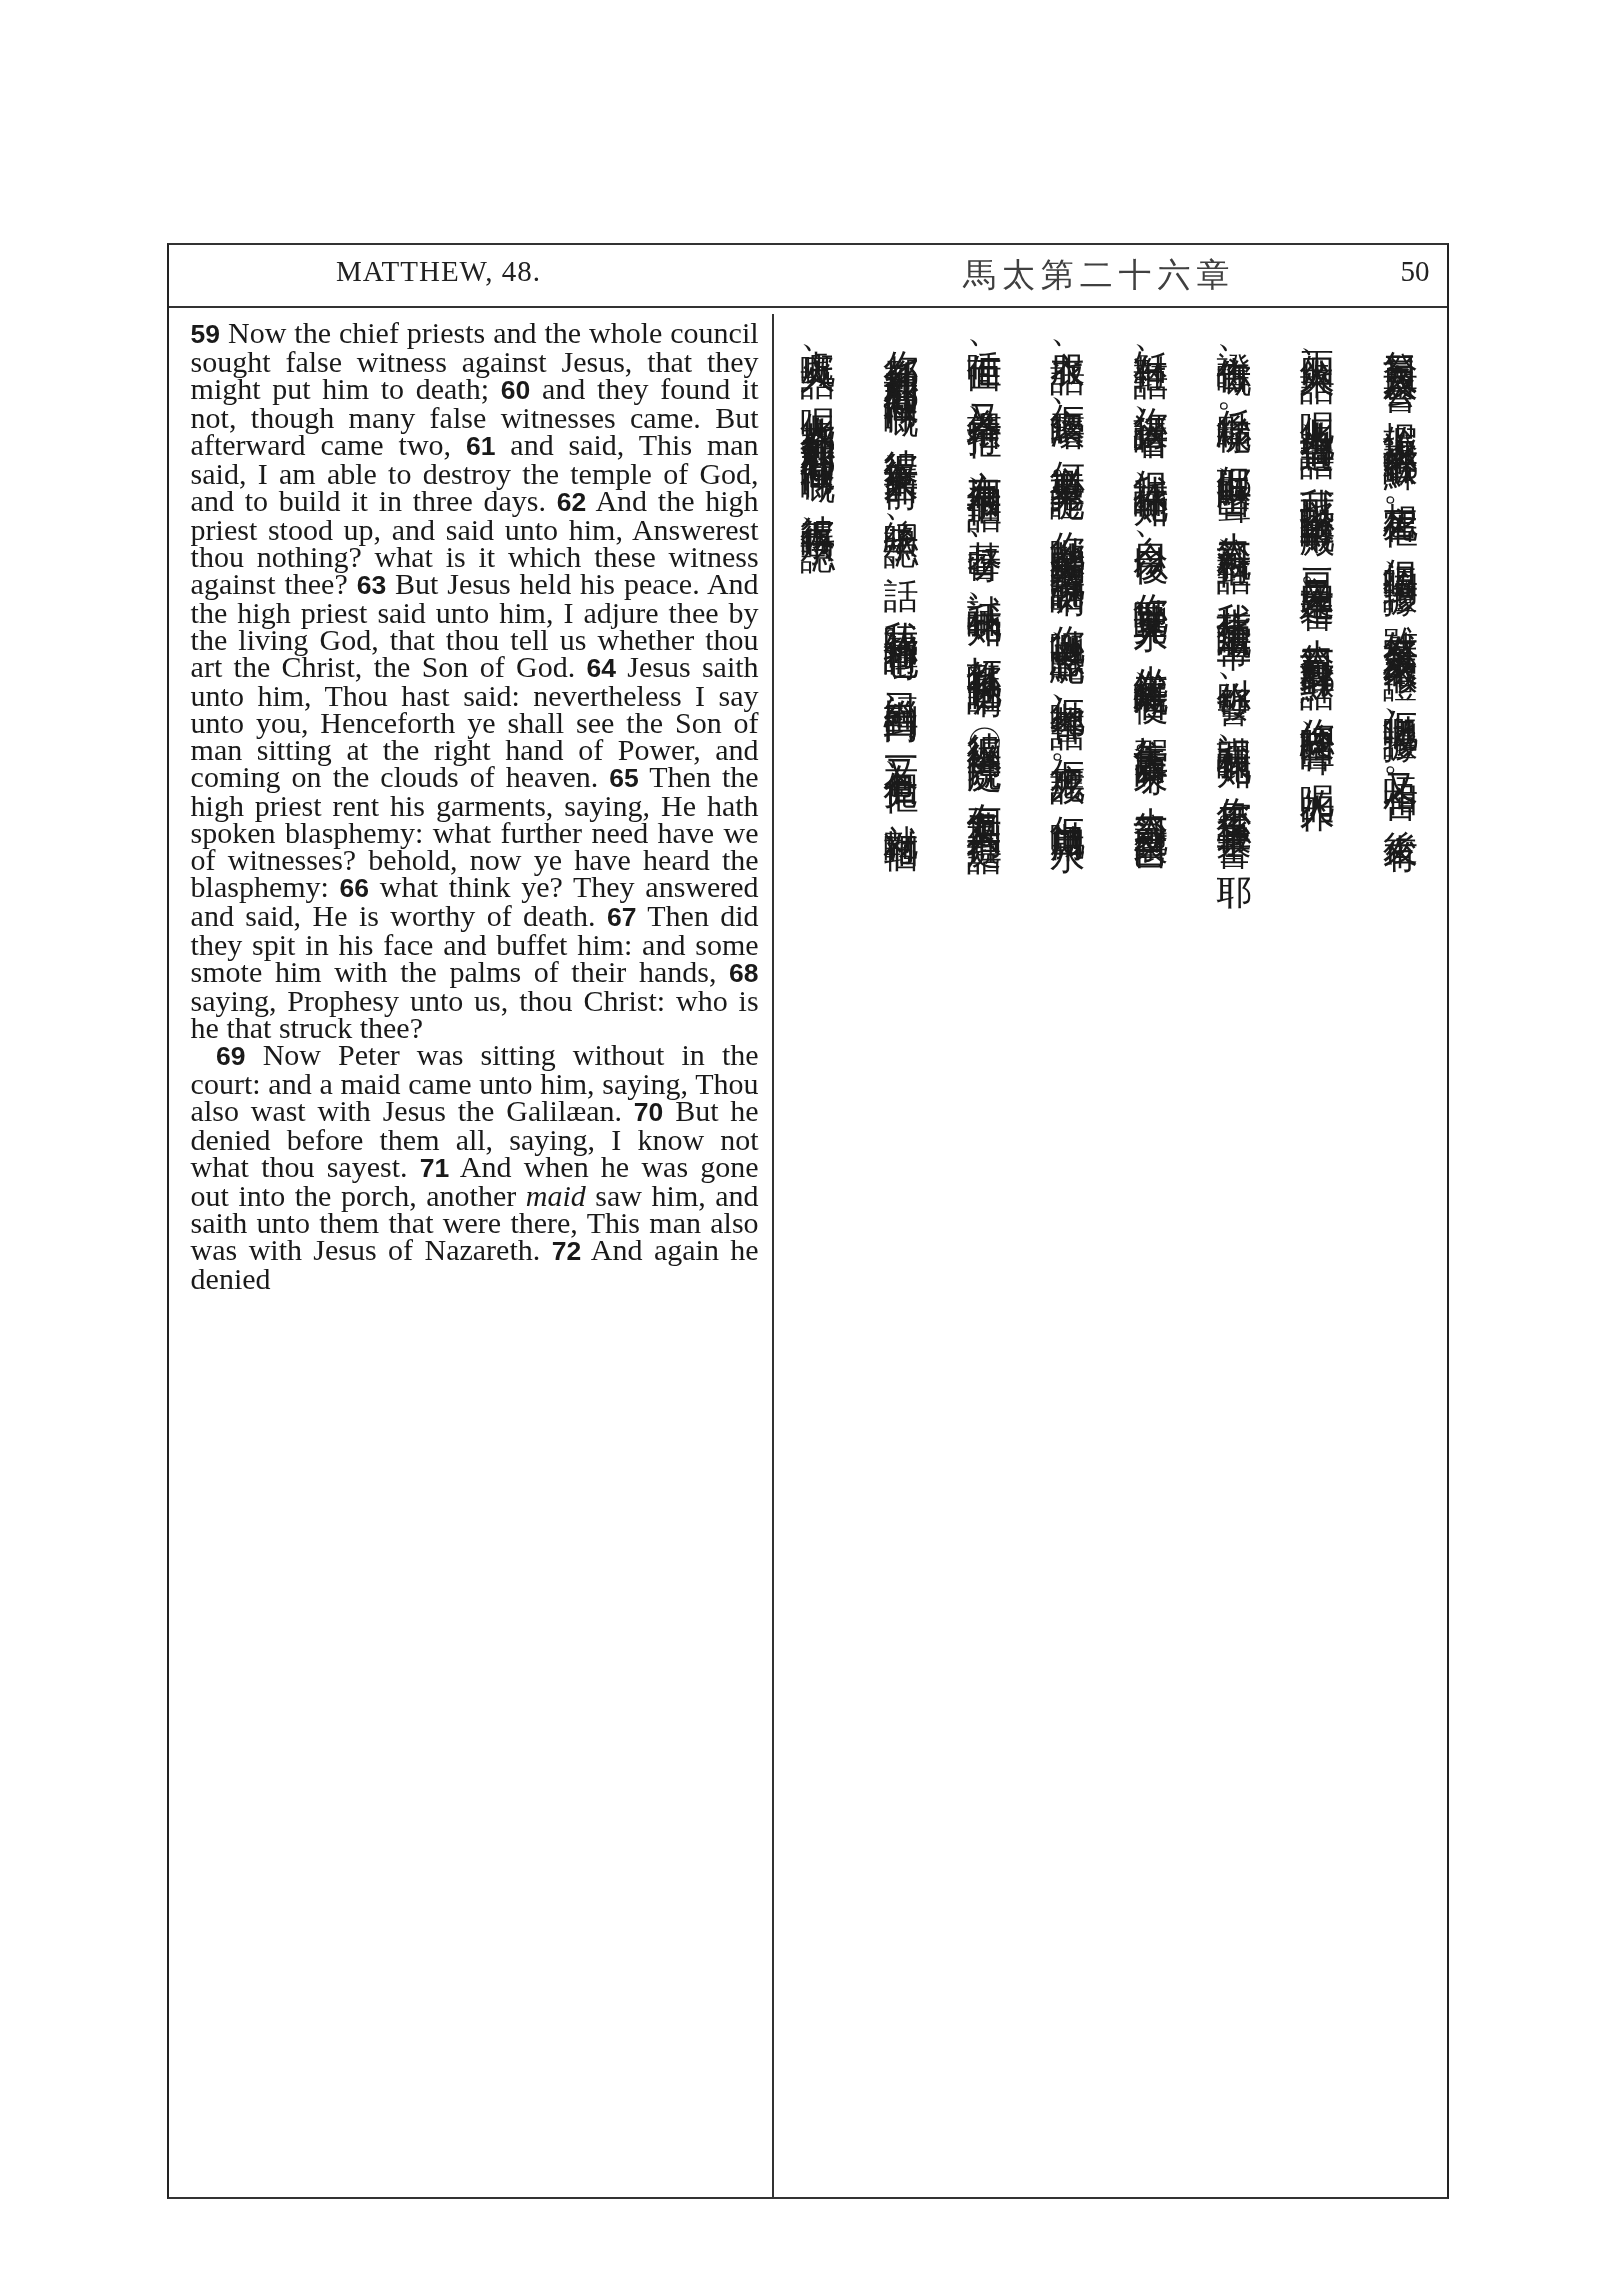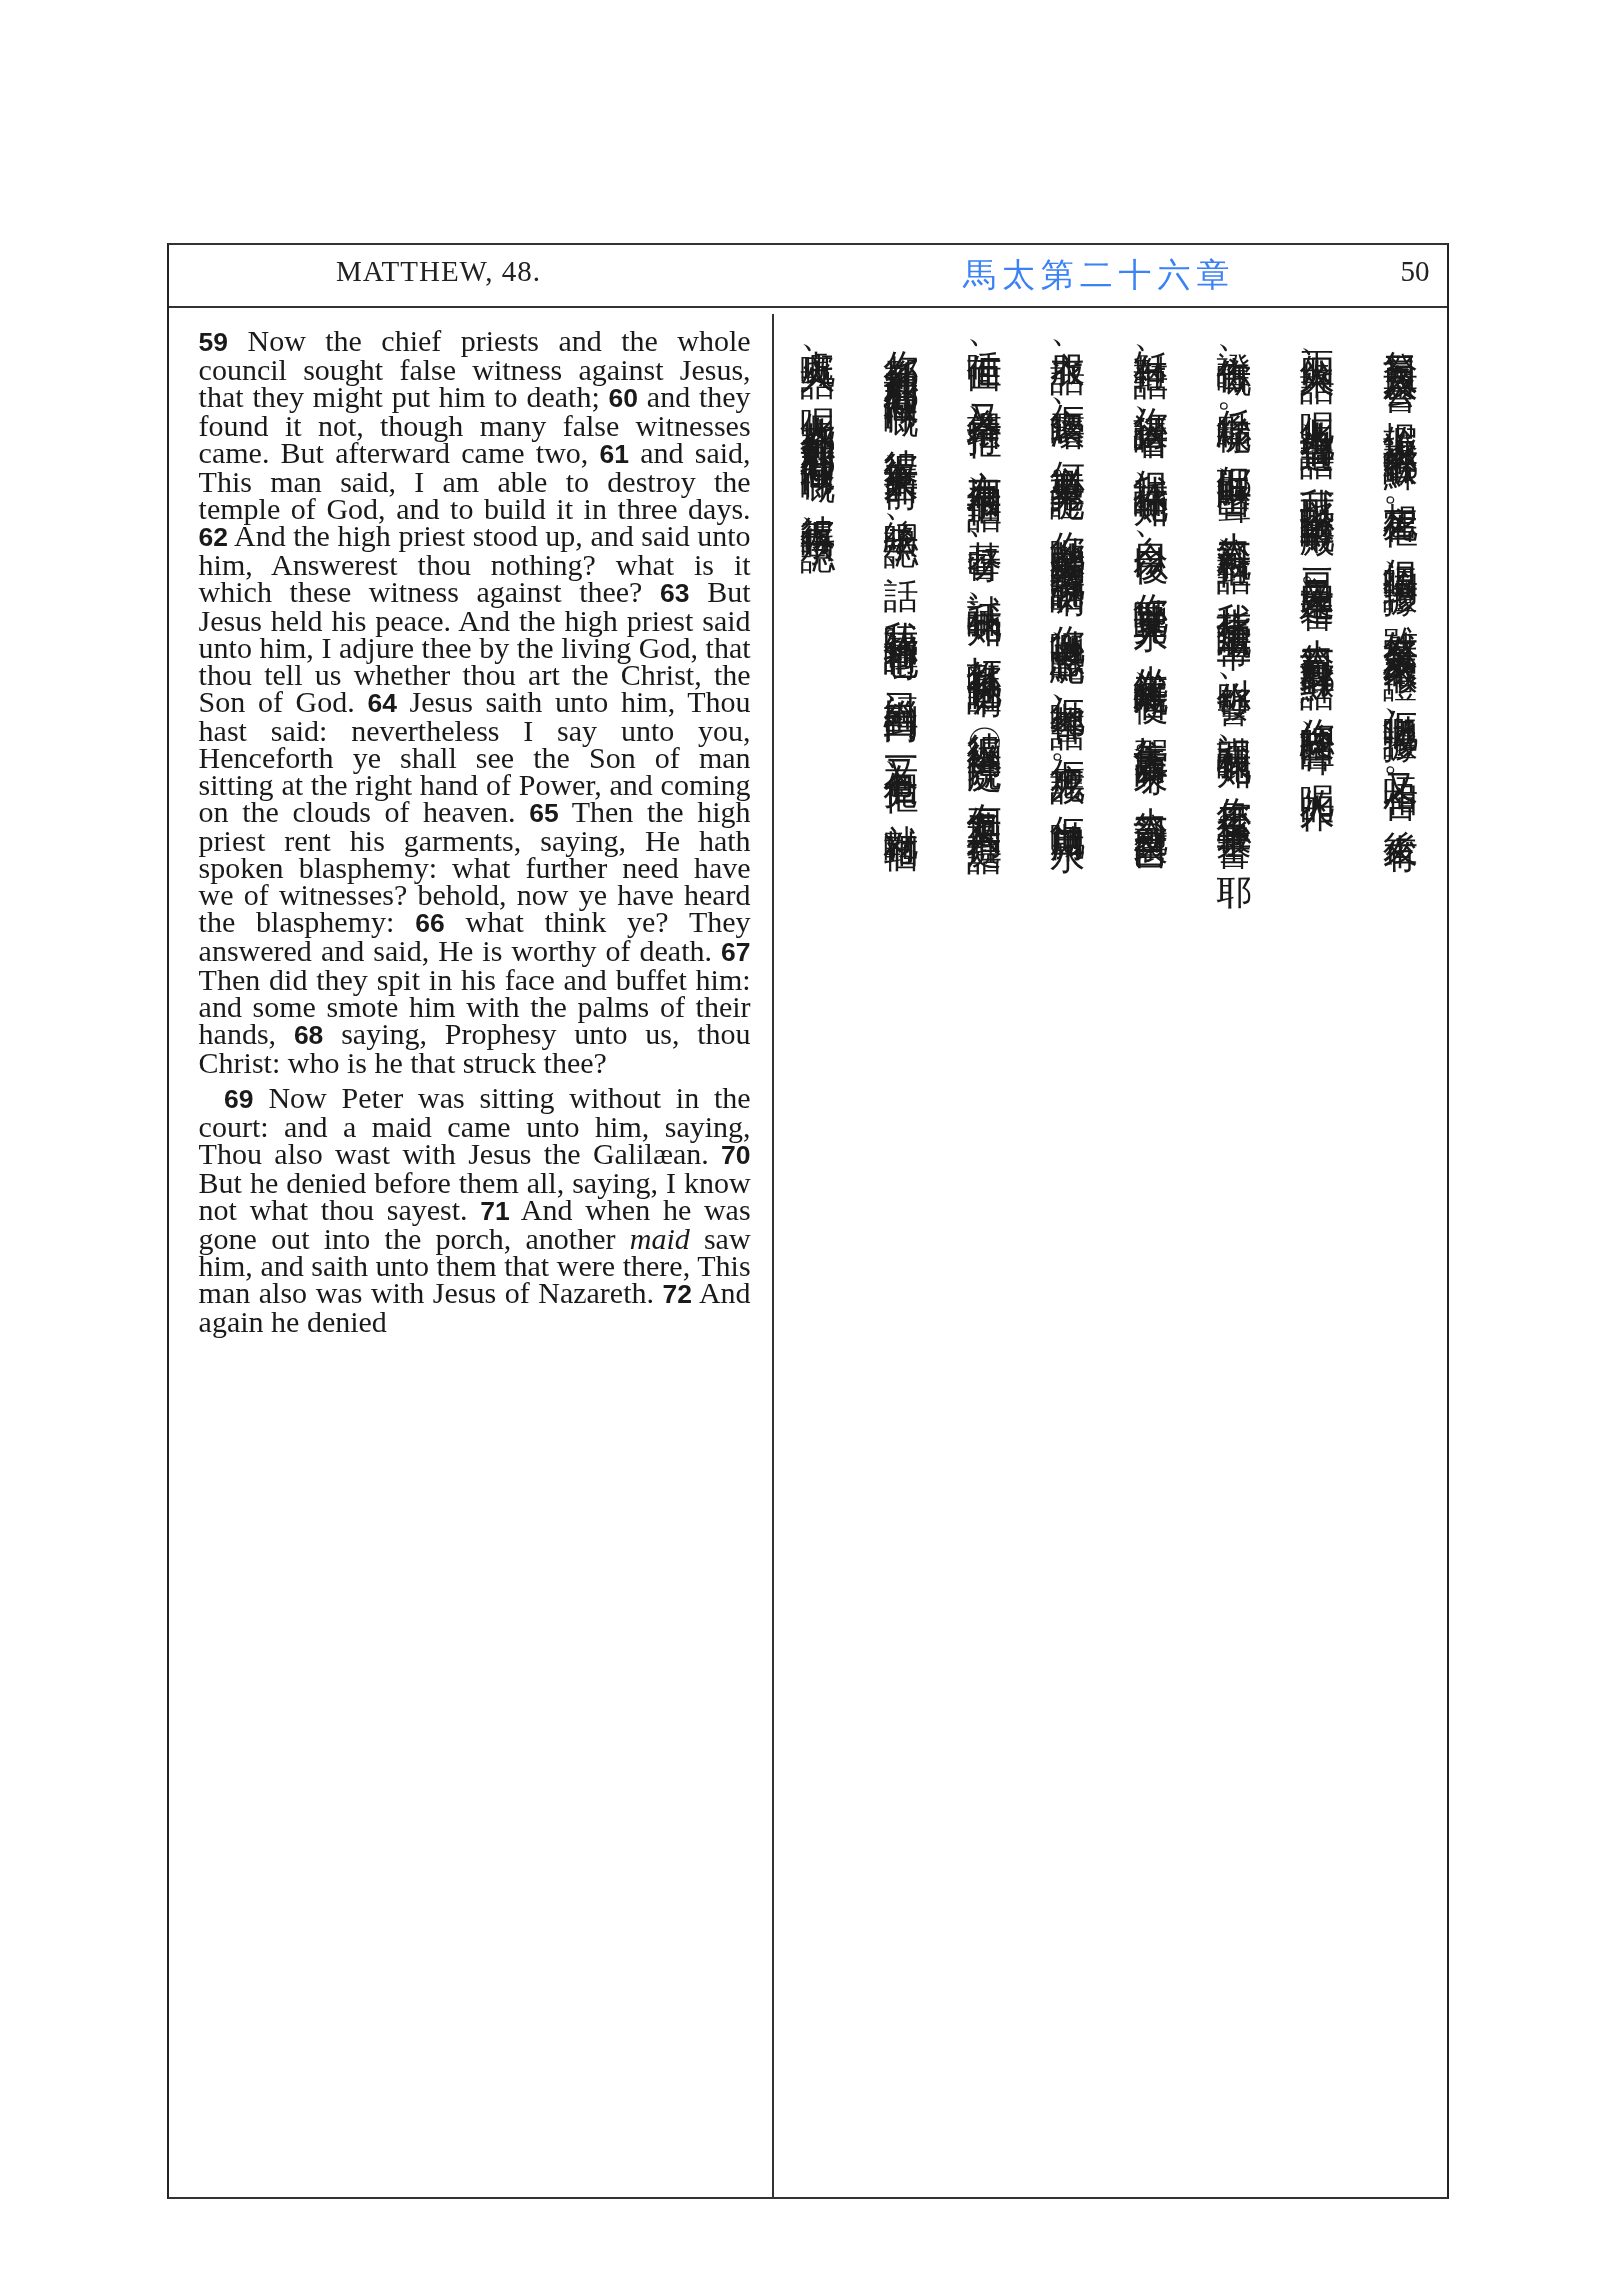--- a/index.html
+++ b/index.html
@@ -13,35 +13,35 @@
   .header {
     position: absolute; left: 0; top: 0; right: 0; height: 61px;
     border-bottom: 2.9px solid #333;
   }
   .hdr-en {
     position: absolute; left: 167px; top: 9.8px;
     font-family: "Liberation Serif", serif; font-size: 29px; letter-spacing: 1px; color: #222;
   }
   .hdr-zh {
     position: absolute; left: 794px; top: 7.8px;
-    font-family: "DejaVu Serif", serif; font-size: 33px; letter-spacing: 5.9px; color: #3b82f6;
+    font-family: "DejaVu Serif", serif; font-size: 33px; letter-spacing: 5.9px; color: #404040;
   }
   .hdr-page {
     position: absolute; right: 17.6px; top: 9.8px;
     font-family: "Liberation Serif", serif; font-size: 29px; color: #222;
   }
   .divider {
     position: absolute; left: 603px; top: 69px; bottom: 0; width: 2px; background: #333;
   }
   .en-col {
     position: absolute; left: 21.6px; top: 74px; width: 568px;
     font-family: "Liberation Serif", serif; font-size: 30px; line-height: 27px;
     text-align: justify; color: #1a1a1a;
   }
-  .en-col p { margin: 8px; text-align: justify; text-align-last: left; }
+  .en-col p { margin: 0; text-align: justify; text-align-last: left; }
   .en-col p.indent { text-indent: 25.5px; }
   .vn { font-family: "Liberation Sans", sans-serif; font-weight: bold; font-size: 26.5px; }
   .zh-wrap {
     position: absolute; left: 619px; top: 78px; right: 9.8px; bottom: 19.6px;
     display: flex; flex-direction: row-reverse; justify-content: space-between;
     padding-right: 17.6px; padding-left: 9.8px;
   }
   .zh-col {
     writing-mode: vertical-rl;
     font-family: "DejaVu Serif", serif; font-size: 35px; line-height: 39px;

